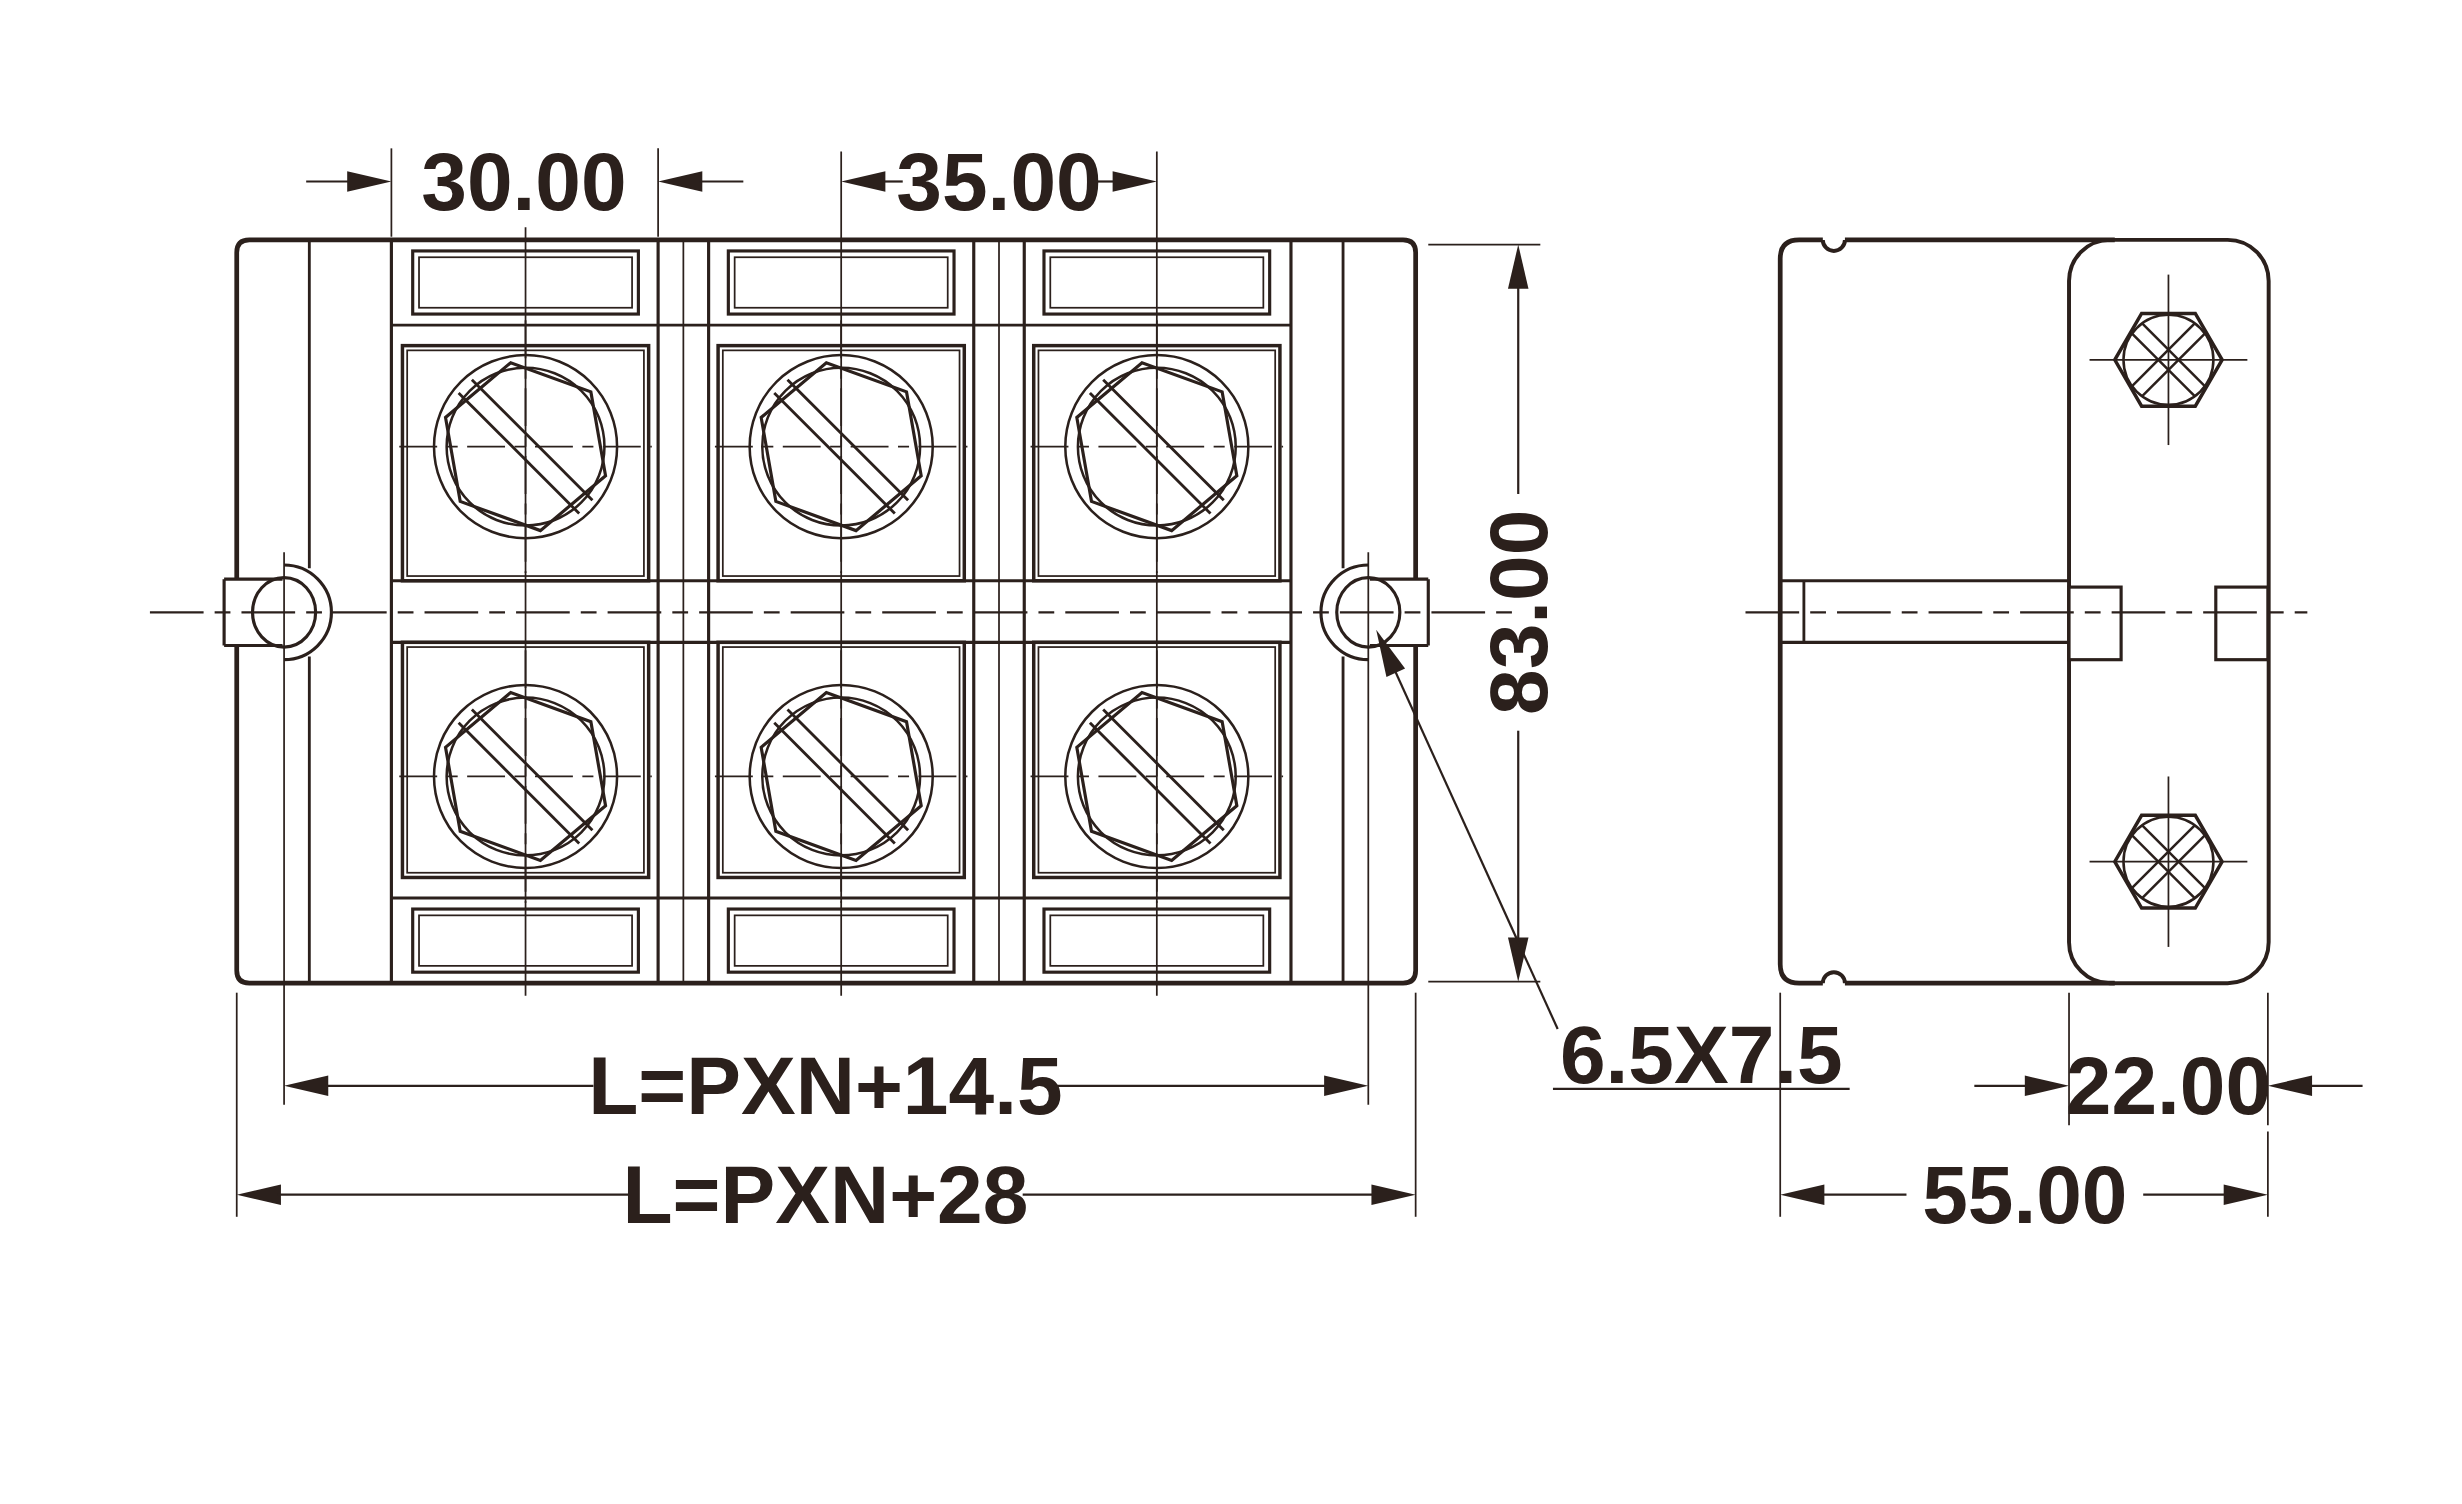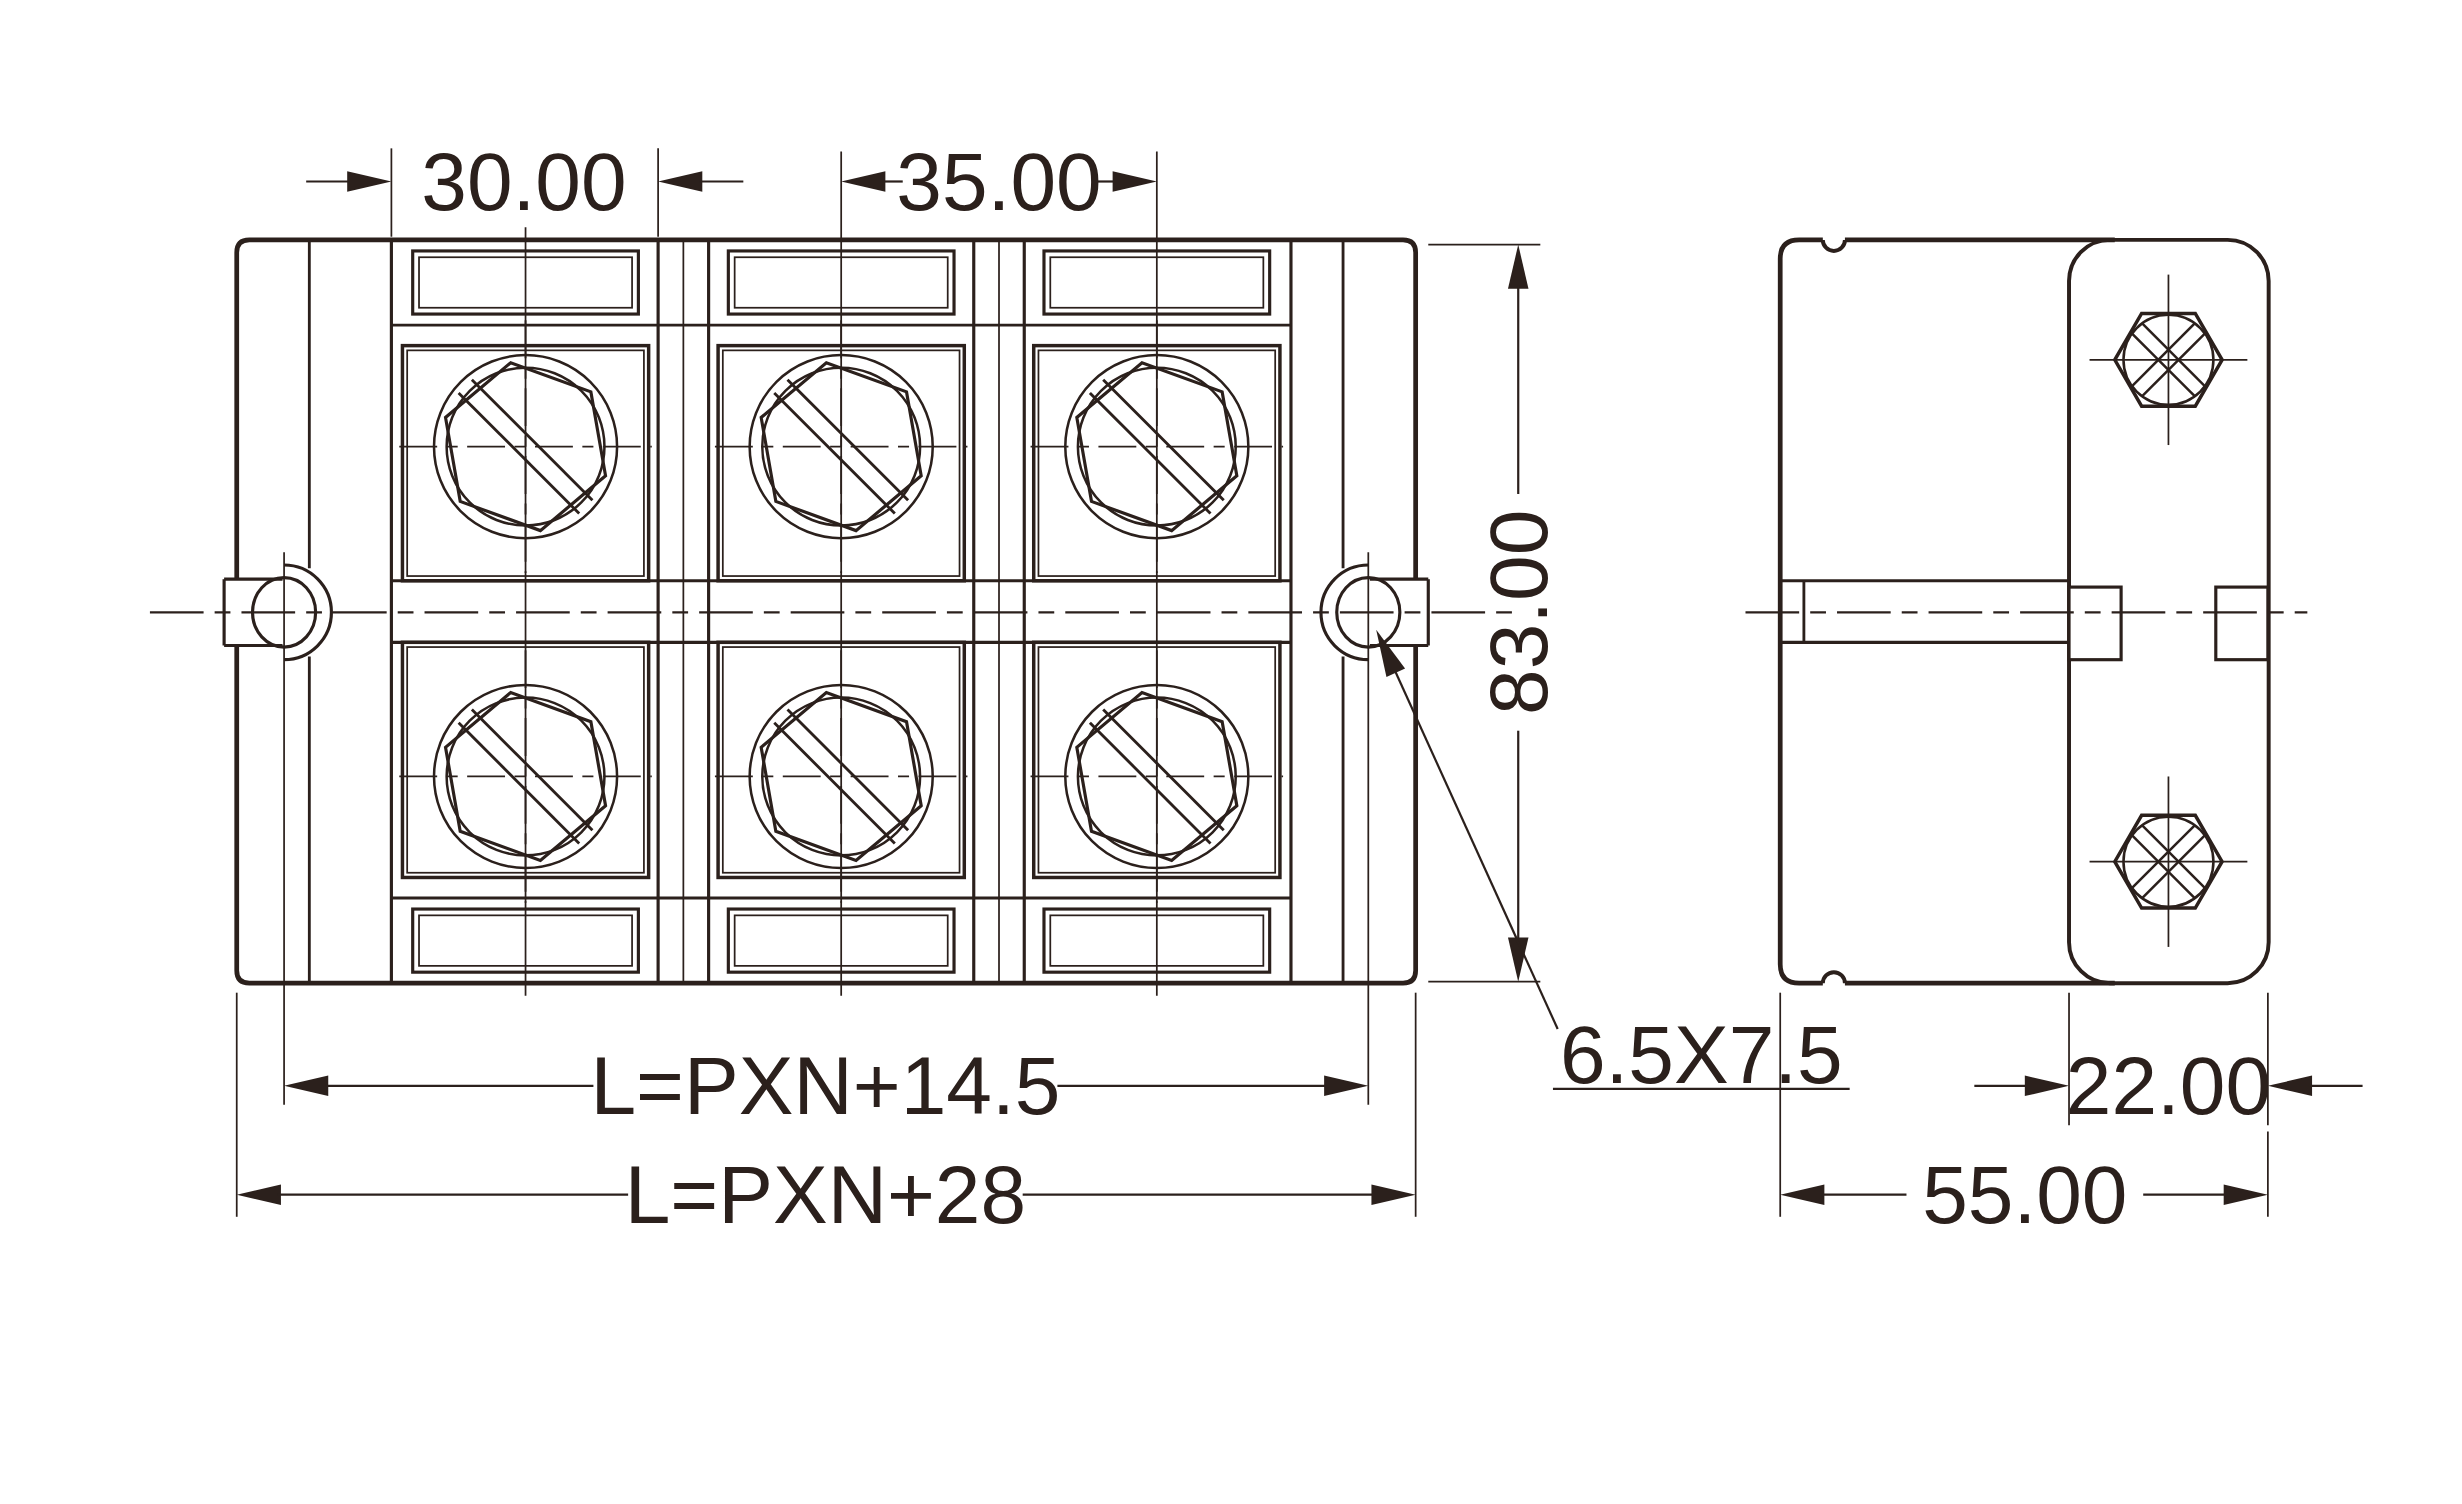--- a/index.html
+++ b/index.html
@@ -1,16 +1,16 @@
 <!DOCTYPE html>
 <html style="font-size:7.9px"><head>
 <meta charset="utf-8">
 <style>
   html,body{margin:0;padding:0;background:#ffffff;}
-  .sheet{width:100%;background:#fff;}
+  .sheet{width:100%;background:#fff;font-weight:bold;}
   svg{display:block;width:100%;height:auto;background:#fff;}
   .ln{stroke:#2b201c;fill:none;stroke-linecap:butt;}
   .s30{stroke-width:3;}
   .s25{stroke-width:2.5;}
   .s22{stroke-width:2.2;}
   .s20{stroke-width:2;}
   .s18{stroke-width:1.8;}
   .s16{stroke-width:1.6;}
   .s14{stroke-width:1.4;}
   .s11{stroke-width:1.1;}

